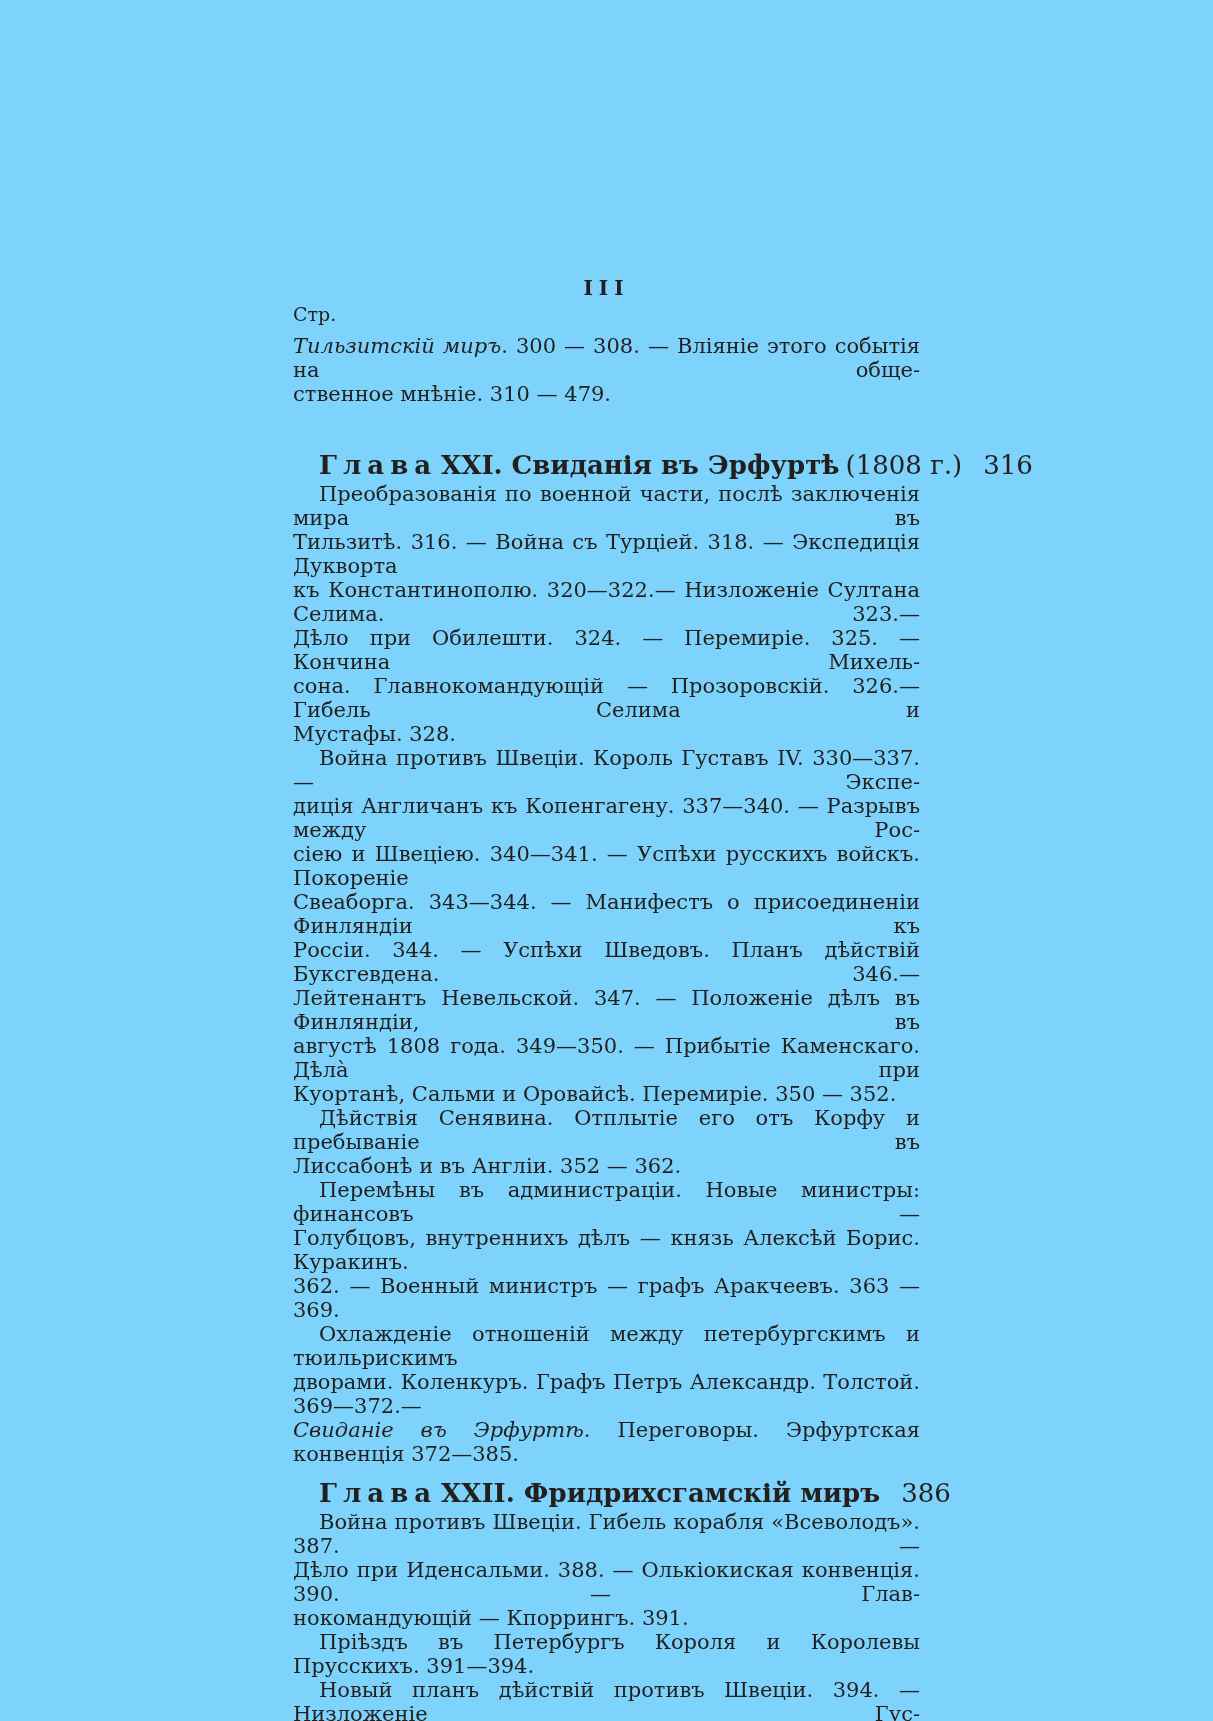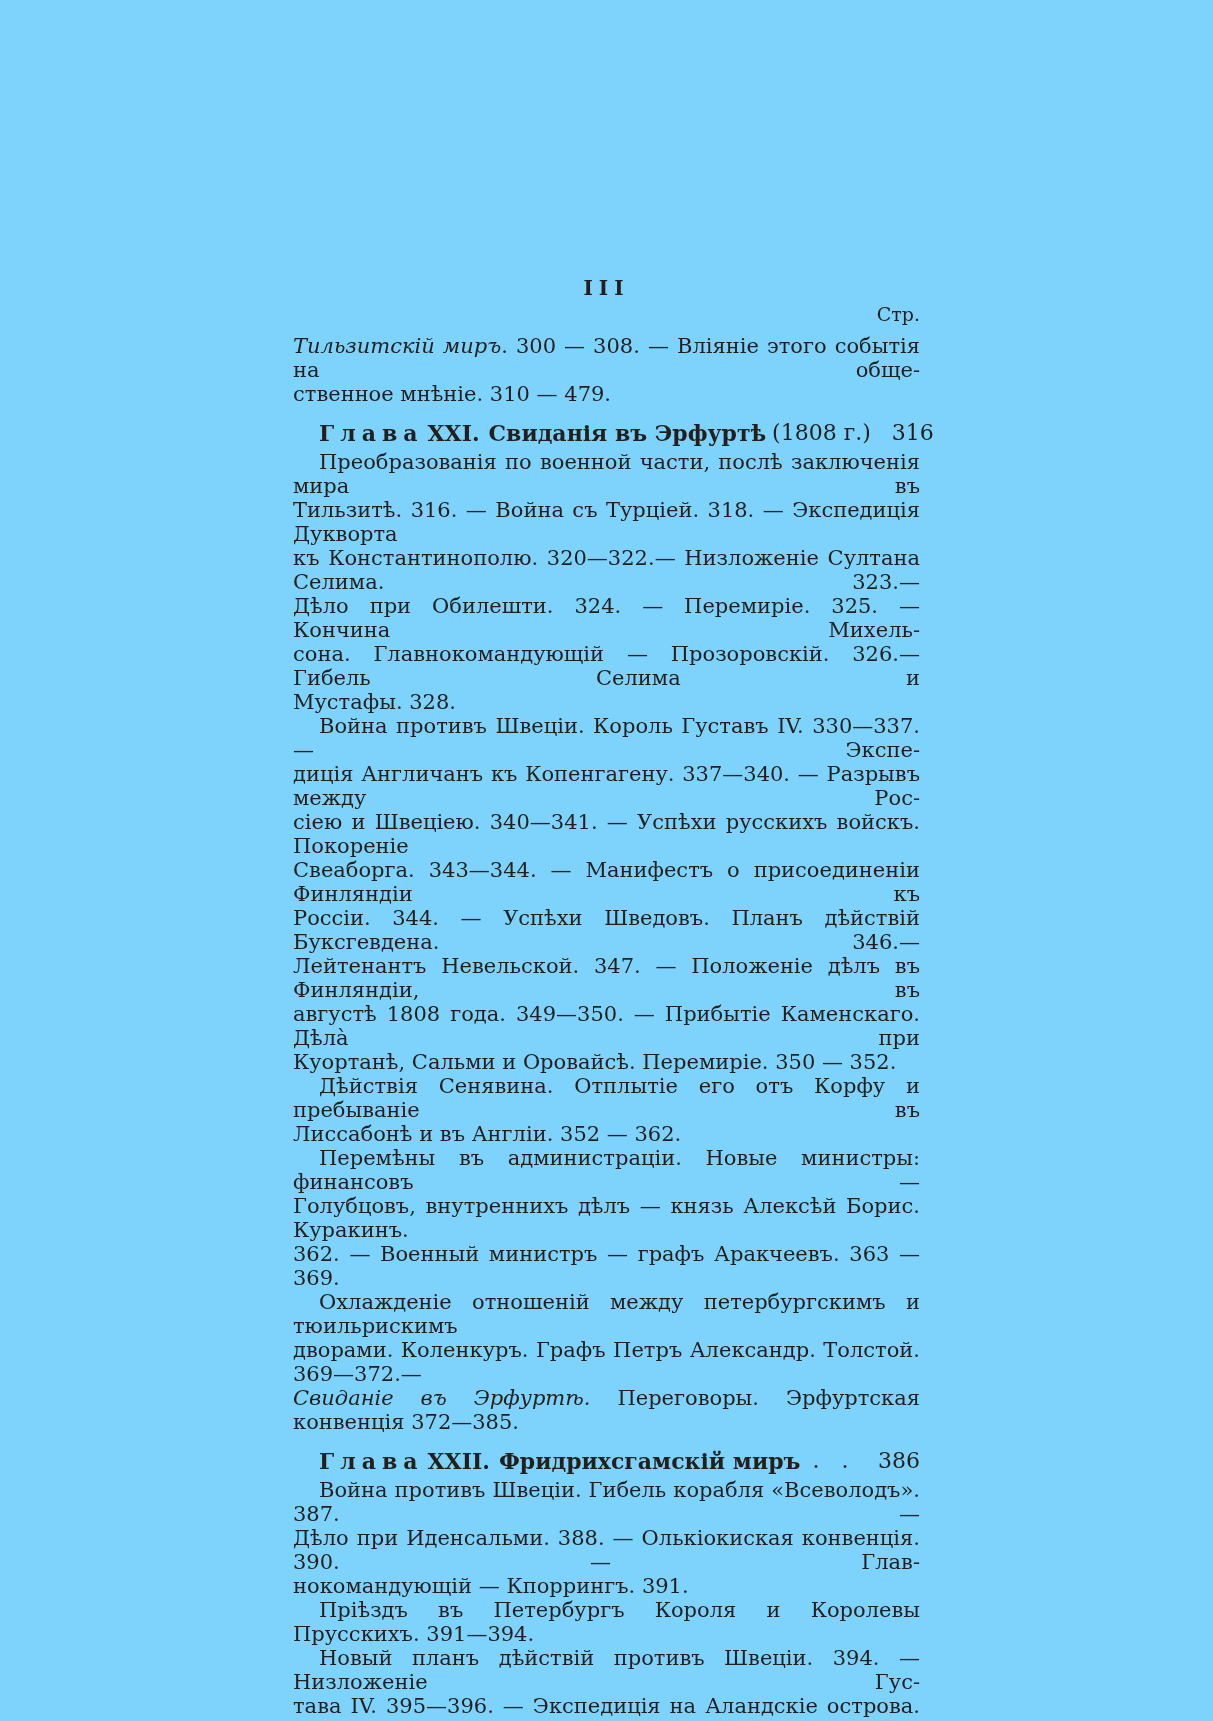--- a/index.html
+++ b/index.html
@@ -15,45 +15,44 @@
     color:#231f1c;
     overflow:hidden;
   }
   .folio{
     position:absolute;top:276px;left:293px;width:627px;
     text-align:center;
     font-size:20px;font-weight:bold;letter-spacing:6px;
   }
   .col-label{
     position:absolute;top:303px;left:293px;width:627px;
-    text-align:right;
     font-size:19px;
   }
   .toc{
     position:absolute;top:334px;left:293px;width:627px;
     font-size:21px;line-height:24px;
   }
   .para{margin:0;}
   .line{
     text-align:justify;
     text-align-last:justify;
   }
   .line.last{text-align-last:left;}
   .line.first{text-indent:26px;}
   .line em{font-style:italic;}
   .chapter{
     display:flex;align-items:flex-end;
     padding-left:26px;
     margin:15px 0 5px 0;
-    font-weight:bold;font-size:22px;
+    font-weight:bold;font-size:26px;
     white-space:nowrap;
   }
   .ch-label{letter-spacing:6px;}
   .ch-num{margin-left:4px;margin-right:9px;}
-  .ch-suffix{font-weight:normal;margin-left:6px;}
+  .ch-suffix{font-weight:normal;margin-left:6px;margin-top:32px;}
   .dots{
     flex:1;
     font-weight:normal;
     text-align:right;
     word-spacing:15px;
     white-space:nowrap;overflow:hidden;
     margin:0 9px 0 12px;
   }
   .ch-page{font-weight:normal;}
 </style>

